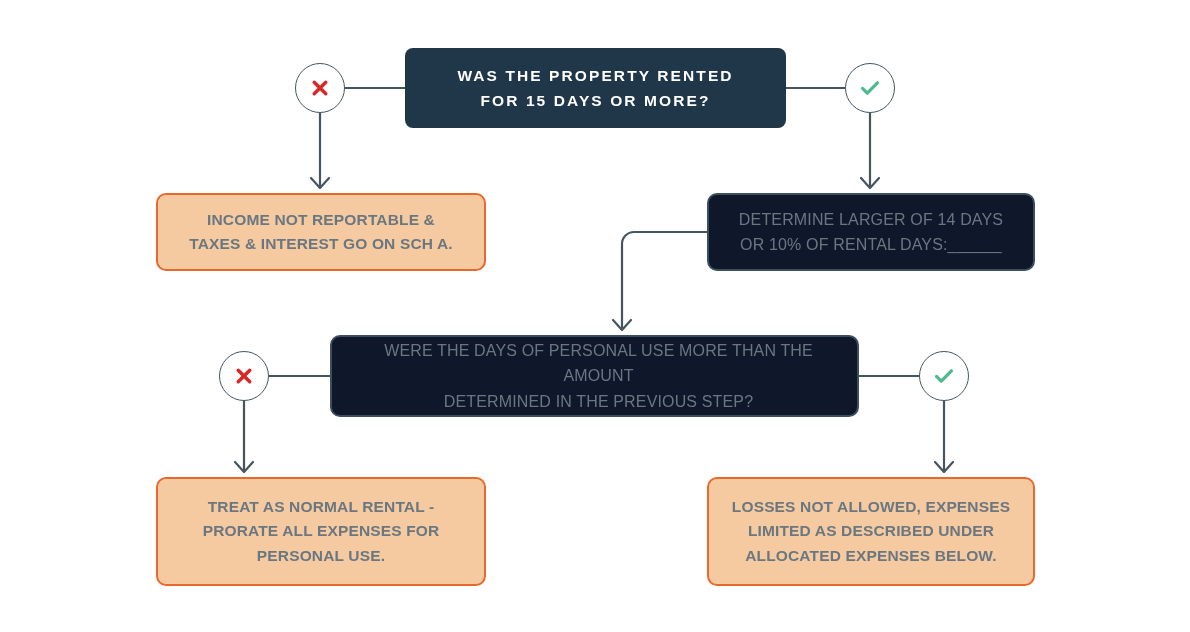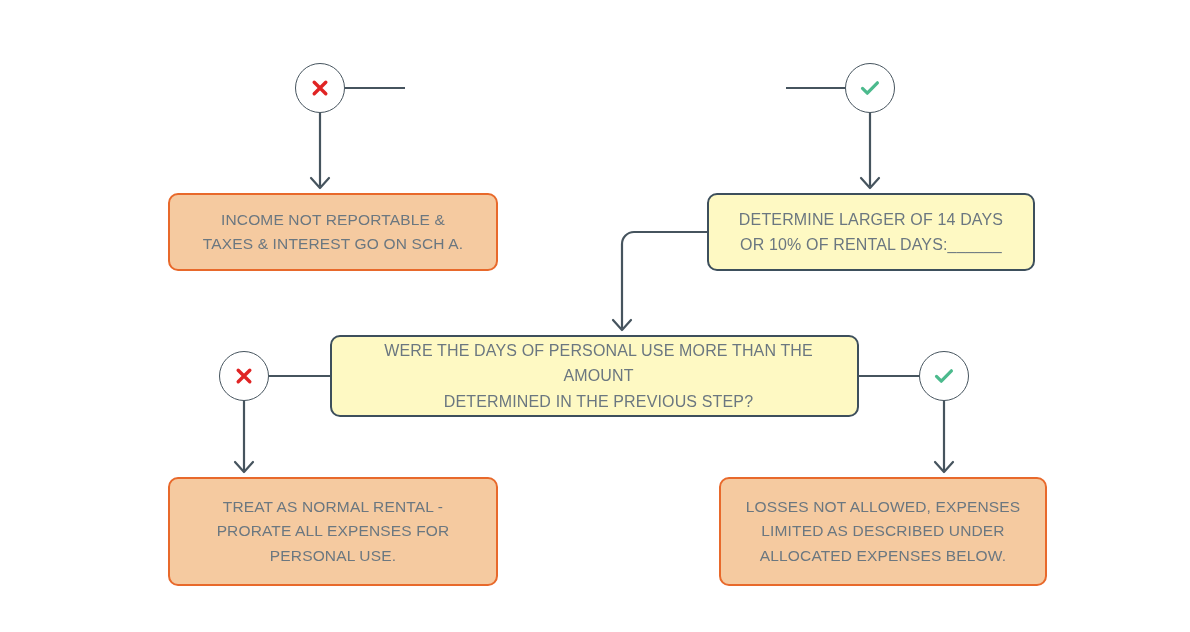--- a/index.html
+++ b/index.html
@@ -43,38 +43,37 @@
     background: #20374a;
     color: #ffffff;
     font-size: 15.5px;
     font-weight: bold;
     letter-spacing: 2.1px;
     line-height: 1.62;
     border-radius: 8px;
   }
 
   .node-light {
-    background: #fef9c3;
+    background: #0f172a;
     border: 2px solid #3d4f5c;
     color: #6b7780;
     font-size: 16px;
     font-weight: normal;
     letter-spacing: 0.15px;
     line-height: 1.58;
   }
 
   .node-orange {
     background: #f5caa0;
     border: 2px solid #e8692b;
     color: #6b7780;
     font-size: 15.5px;
-    font-weight: normal;
+    font-weight: bold;
     letter-spacing: 0.15px;
     line-height: 1.58;
-    margin-left: 12px;
   }
 
   .node-text {
     display: block;
     padding: 0 14px;
     white-space: pre-line;
   }
 
   
   .circle {
@@ -133,20 +132,24 @@
 
     <g fill="none" stroke="#46545e" stroke-width="2.2" stroke-linecap="round" stroke-linejoin="round">
       <polyline points="311,178 320,188 329,178"></polyline>
       <polyline points="861,178 870,188 879,178"></polyline>
       <polyline points="613,320 622,330 631,320"></polyline>
       <polyline points="235,462 244,472 253,462"></polyline>
       <polyline points="935,462 944,472 953,462"></polyline>
     </g>
   </svg>
 
+  <div class="node node-dark" id="box-q1">
+    <span class="node-text">WAS THE PROPERTY RENTED
+FOR 15 DAYS OR MORE?</span>
+  </div>
 
   <div class="circle" id="circle-q1-no">
     <span>
       <svg width="24" height="24" viewBox="0 0 24 24" aria-hidden="true">
         <path d="M6.2 6.2 L17.8 17.8 M17.8 6.2 L6.2 17.8" stroke="#e02424" stroke-width="3.4" stroke-linecap="round" fill="none"></path>
       </svg>
     </span>
   </div>
 
   <div class="circle" id="circle-q1-yes">

